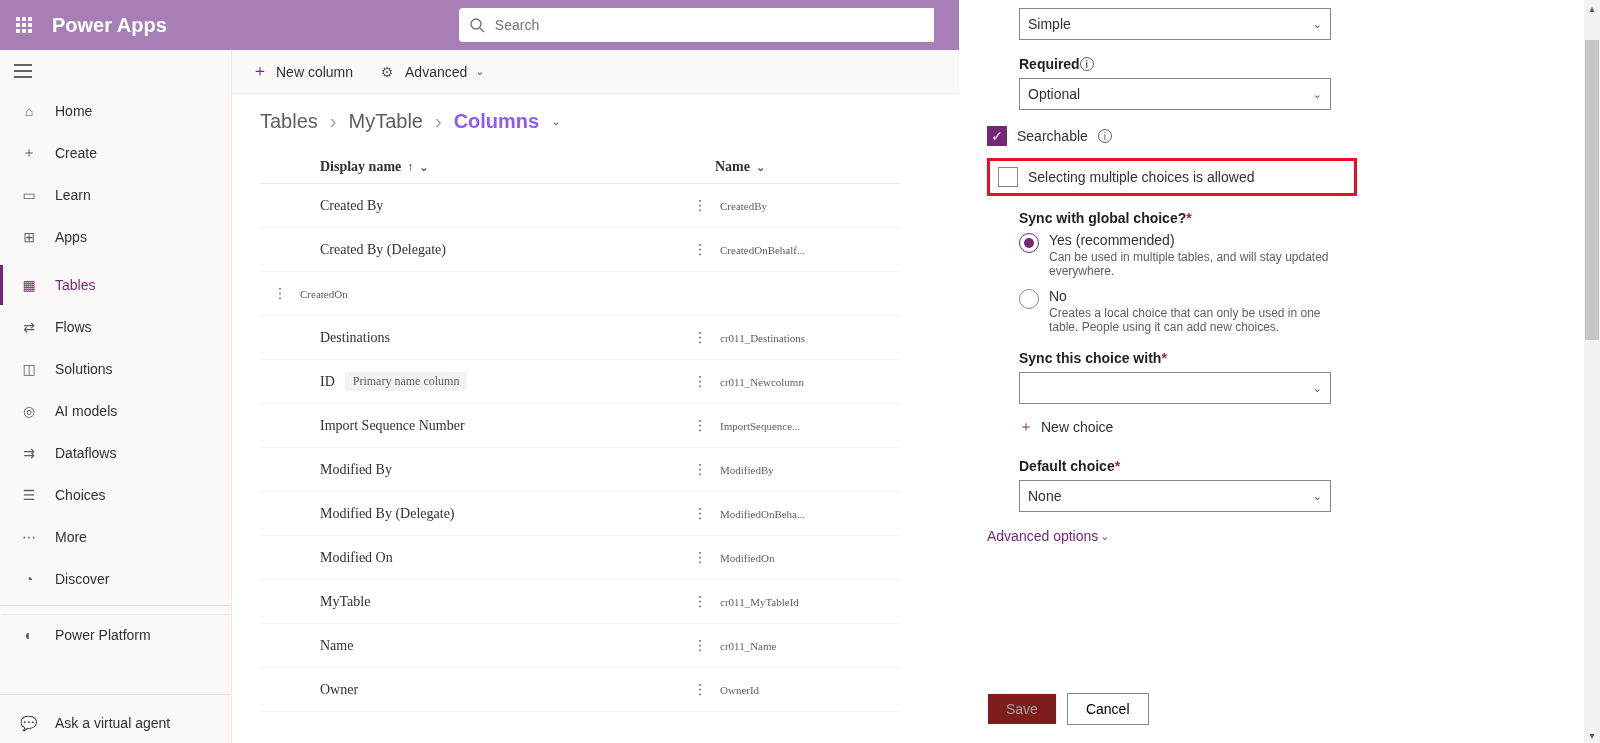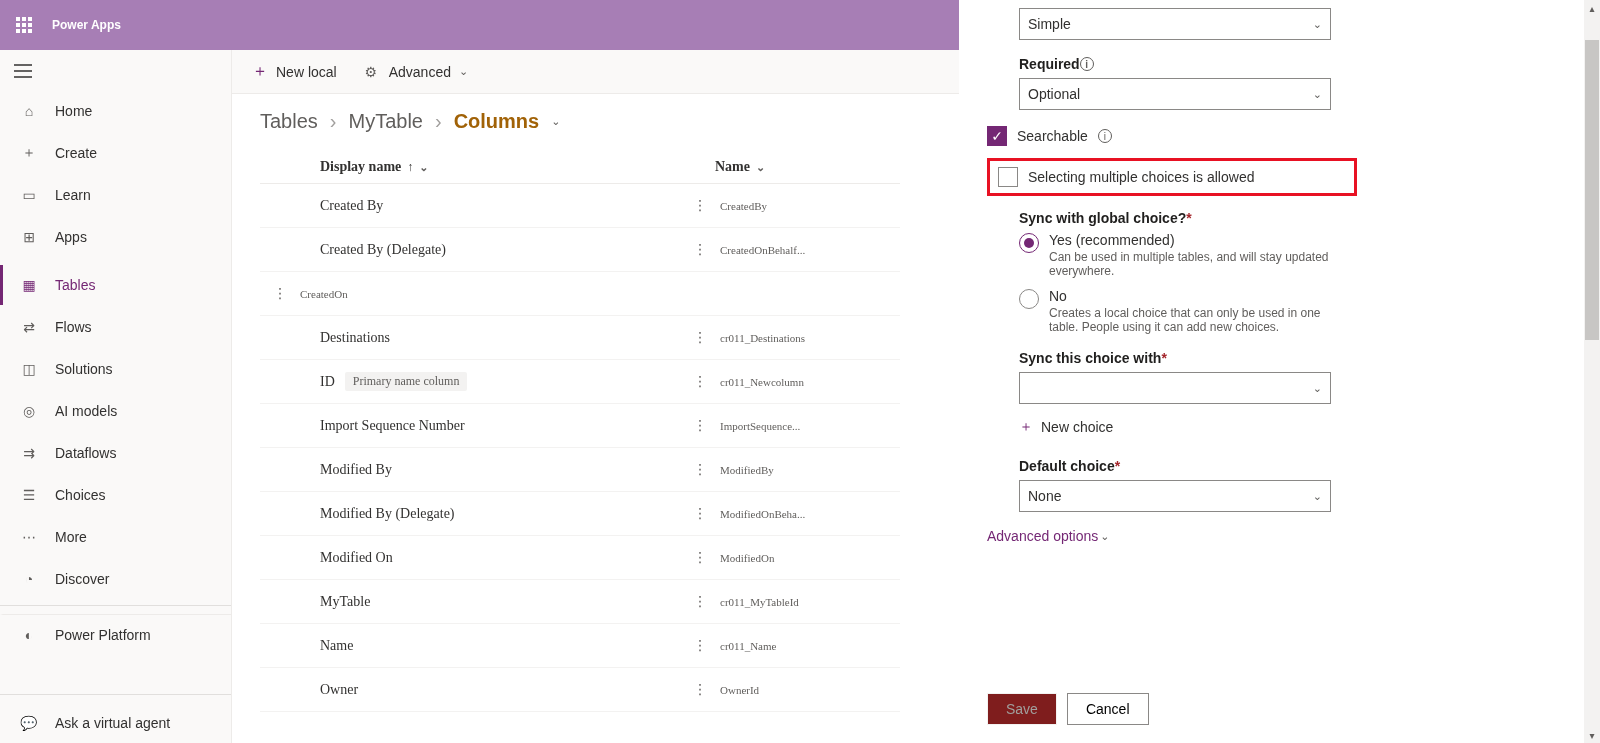--- a/index.html
+++ b/index.html
@@ -20,21 +20,21 @@
     display: flex;
     align-items: center;
     padding: 0 8px;
     gap: 12px;
   }
   .waffle {
     width: 32px; height: 32px;
     display:flex;align-items:center;justify-content:center;cursor:pointer;
   }
   .waffle svg { fill: #fff; }
-  .brand { font-weight: 600; font-size: 12px; }
+  .brand { font-weight: 600; font-size: 20px; }
   .search-wrap {
     margin-left: 280px;
     width: 475px;
     height: 34px;
     background: #fff;
     border-radius: 4px 0 0 4px;
     display:flex;
     align-items:center;
     padding: 0 10px;
     gap: 8px;
@@ -70,21 +70,21 @@
   
   .main { flex:1; background:#faf9f8; display:flex; flex-direction:column; min-width:0;}
   .cmdbar {
     height:44px;background:#faf9f8;border-bottom:1px solid #edebe9;
     display:flex;align-items:center;gap:16px;padding:0 16px;color:#323130;
   }
   .cmdbtn{display:flex;align-items:center;gap:8px;cursor:pointer;padding:6px 4px;}
   .cmdbtn .plus{color:#742774;font-size:16px;font-weight:400;}
   .content{background:#fff;margin:0 0 0 0;flex:1;padding:16px 0 0 28px;overflow:hidden;}
   .bc{display:flex;align-items:center;gap:12px;font-size:20px;color:#605e5c;margin-bottom:18px;}
-  .bc .cur{color:#a16207;font-weight:600;}
+  .bc .cur{color:#8b5cf6;font-weight:600;}
   .chev{color:#a19f9d;}
   .table{width:640px;font-family:Liberation Serif, serif;}
   .thead{display:flex;border-bottom:1px solid #edebe9;padding:8px 0;color:#323130;font-weight:600;}
   .th-disp{width:455px;padding-left:60px;display:flex;align-items:center;gap:6px;}
   .th-name{flex:1;display:flex;align-items:center;gap:6px;}
   .sort{font-size:12px;}
   .caret{font-size:11px;color:#605e5c;}
   .row{display:flex;align-items:center;border-bottom:1px solid #f3f2f1;height:44px;}
   .cell-disp{width:420px;padding-left:60px;display:flex;align-items:center;gap:10px;}
   .cell-more{width:40px;color:#605e5c;cursor:pointer;text-align:center;}
@@ -139,20 +139,27 @@
           <rect x="12" y="0" width="4" height="4"></rect>
           <rect x="0" y="6" width="4" height="4"></rect>
           <rect x="6" y="6" width="4" height="4"></rect>
           <rect x="12" y="6" width="4" height="4"></rect>
           <rect x="0" y="12" width="4" height="4"></rect>
           <rect x="6" y="12" width="4" height="4"></rect>
           <rect x="12" y="12" width="4" height="4"></rect>
         </svg>
     </div>
     <div class="brand">Power Apps</div>
+    <div class="search-wrap">
+      <svg width="16" height="16" viewBox="0 0 16 16">
+          <circle cx="7" cy="7" r="5" stroke-width="1.4"></circle>
+          <line x1="11" y1="11" x2="15" y2="15" stroke-width="1.4" stroke="#767676"></line>
+        </svg>
+      <input class="search-input" placeholder="Search" style="">
+    </div>
   </div>
 
   <div class="body">
 
     <div class="sidebar">
       <div class="ham">
         <svg width="18" height="14" viewBox="0 0 18 14">
             <line x1="0" y1="1" x2="18" y2="1" stroke="#323130" stroke-width="1.5"></line>
             <line x1="0" y1="7" x2="18" y2="7" stroke="#323130" stroke-width="1.5"></line>
             <line x1="0" y1="13" x2="18" y2="13" stroke="#323130" stroke-width="1.5"></line>
@@ -219,21 +226,21 @@
       <div class="nav-item">
         <span class="nav-icon">💬</span>
         <span>Ask a virtual agent</span>
       </div>
     </div>
 
     <div class="main">
       <div class="cmdbar">
         <div class="cmdbtn">
           <span class="plus">＋</span>
-          <span>New local</span>
+          <span>New column</span>
         </div>
         <div class="cmdbtn">
           <span class="nav-icon">⚙</span>
           <span>Advanced</span>
           <span class="caret">⌄</span>
         </div>
       </div>
       <div class="content">
         <div class="bc">
           <span>Tables</span>

